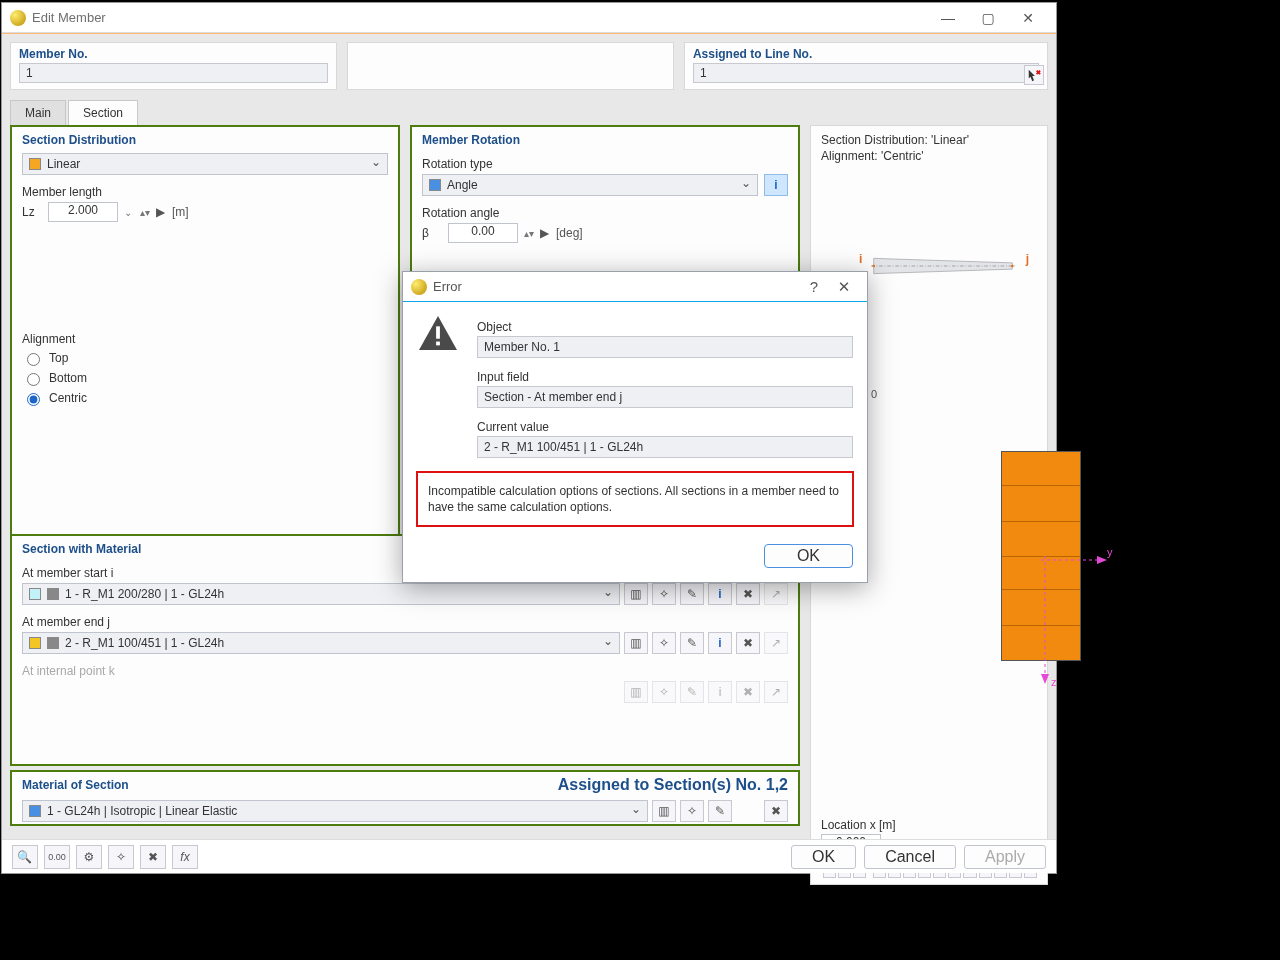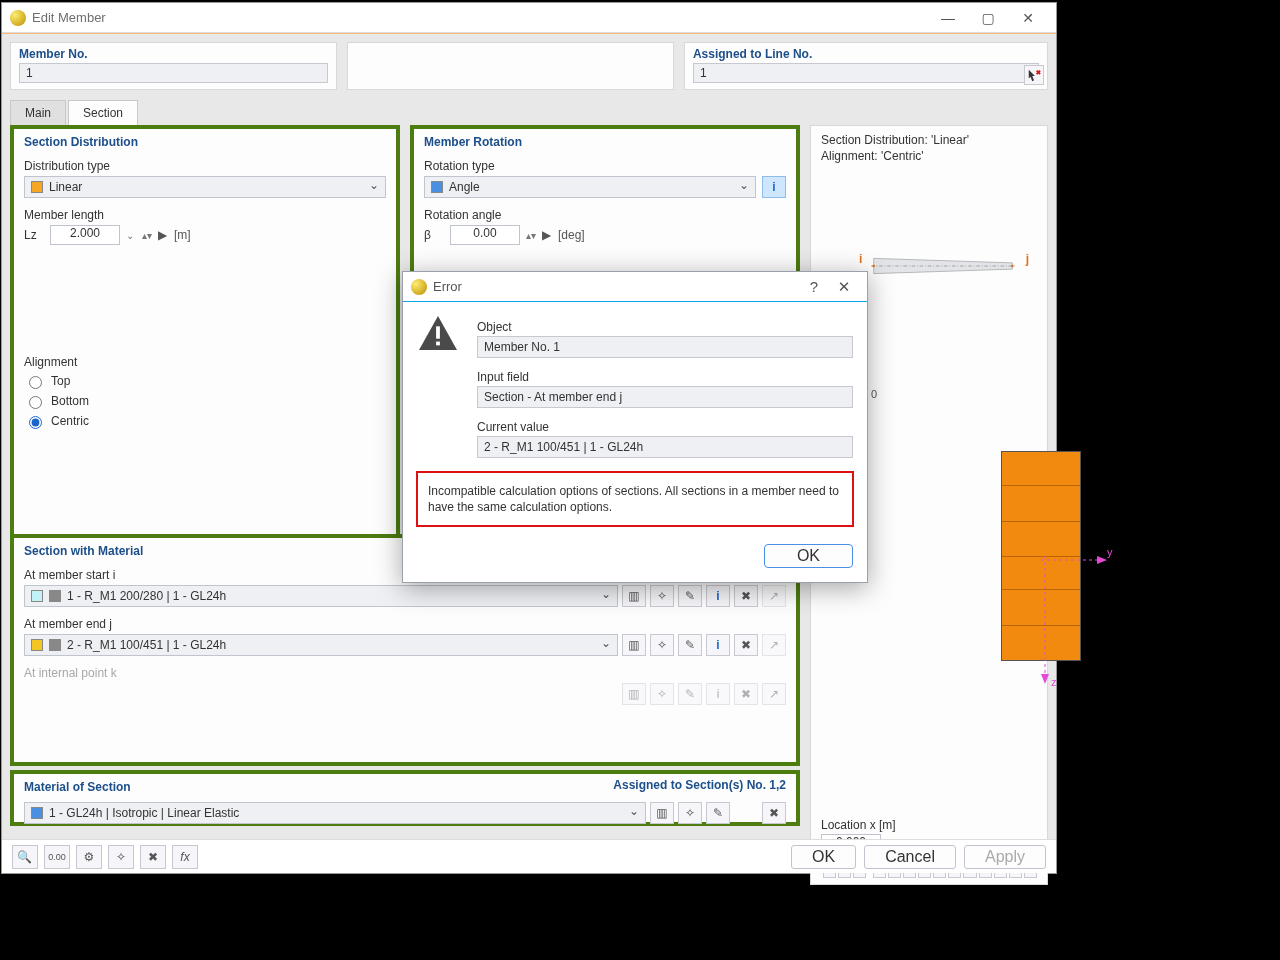--- a/index.html
+++ b/index.html
@@ -20,21 +20,21 @@
   .pick-btn svg { width: 14px; height: 14px; }
 
   .tabs { display: flex; gap: 2px; margin-bottom: 0; }
   .tab { padding: 5px 14px; background: #e0e0e0; border: 1px solid #c8c8c8; border-bottom: none; font-size: 12px; }
   .tab.active { background: #fdfdfd; }
   .content-row { display: flex; gap: 10px; height: 760px; }
   .col-left { width: 390px; display: flex; flex-direction: column; gap: 0; }
   .col-mid { width: 390px; }
   .col-right { flex: 1; display:flex; flex-direction:column; }
 
-  .group { background: #fdfdfd; border: 4px solid #4d7c0f; padding: 6px 10px 10px 10px; }
+  .group { background: #fdfdfd; border: 2px solid #4d7c0f; padding: 6px 10px 10px 10px; }
   .group-title { color: #1d4f8a; font-weight: 600; font-size: 12px; margin-bottom: 6px; }
   .field-label { font-size: 12px; color: #333; margin-top: 10px; margin-bottom: 3px; display: block; }
   .dropdown { background: #eef0f4; border: 1px solid #bfc4cf; height: 22px; display: flex; align-items: center; padding: 0 6px; position: relative; font-size: 12px; }
   .dropdown::after { content: "⌄"; position: absolute; right: 6px; top: 1px; color: #555; }
   .swatch { width: 12px; height: 12px; margin-right: 6px; border: 1px solid #888; }
   .sw-orange { background: #f5a623; }
   .sw-blue { background: #4a90e2; }
   .sw-cyan { background: #c2f1f8; }
   .sw-yellow { background: #f3c623; }
   .sw-grey { background: #888; }
@@ -91,21 +91,21 @@
   .side-view { position:absolute; top:110px; left:60px; right:32px; height:60px; }
   .section-view { position:absolute; top:325px; left:190px; width:80px; height:210px; background:#f28a10; border:1px solid #555; }
   .section-view .hline { position:absolute; left:0; right:0; height:1px; background:#b86500; }
   .axis-y { position:absolute; color:#e44ad6; font-size:11px; }
   .axis-z { position:absolute; color:#e44ad6; font-size:11px; }
 
   .right-info { font-size:12px; color:#333; line-height:1.35; }
   .loc-label { position:absolute; left:10px; bottom:52px; font-size:12px; }
   .loc-row { position:absolute; left:10px; bottom:30px; display:flex; align-items:center; gap:4px; }
 
-  .assigned-to-sect { position: absolute; right: 10px; top: 4px; color:#1d4f8a; font-weight:600; font-size:12px; }
+  .assigned-to-sect { position: absolute; right: 10px; top: 4px; color:#1d4f8a; font-weight:600; font-size:16px; }
 </style>
 </head>
 <body>
 
 <div class="window">
   <div class="titlebar">
     <div class="app-icon"></div>
     <div class="title">Edit Member</div>
     <div class="winbtn">—</div>
     <div class="winbtn">▢</div>
@@ -140,21 +140,20 @@
     <div class="tabs">
       <div class="tab">Main</div>
       <div class="tab active">Section</div>
     </div>
 
     <div class="content-row">
 
       <div class="col-left">
         <div class="group" style="height:432px">
           <div class="group-title">Section Distribution</div>
-          <span class="field-label">Distribution type</span>
           <div class="dropdown">
             <span class="swatch sw-orange"></span>
             <span>Linear</span>
           </div>
           <span class="field-label">Member length</span>
           <div class="inline-row">
             <span style="width:20px">Lz</span>
             <div class="num-input"><span>2.000</span></div>
             <span class="spin">⌄</span>
             <span class="spin">▴▾</span>

